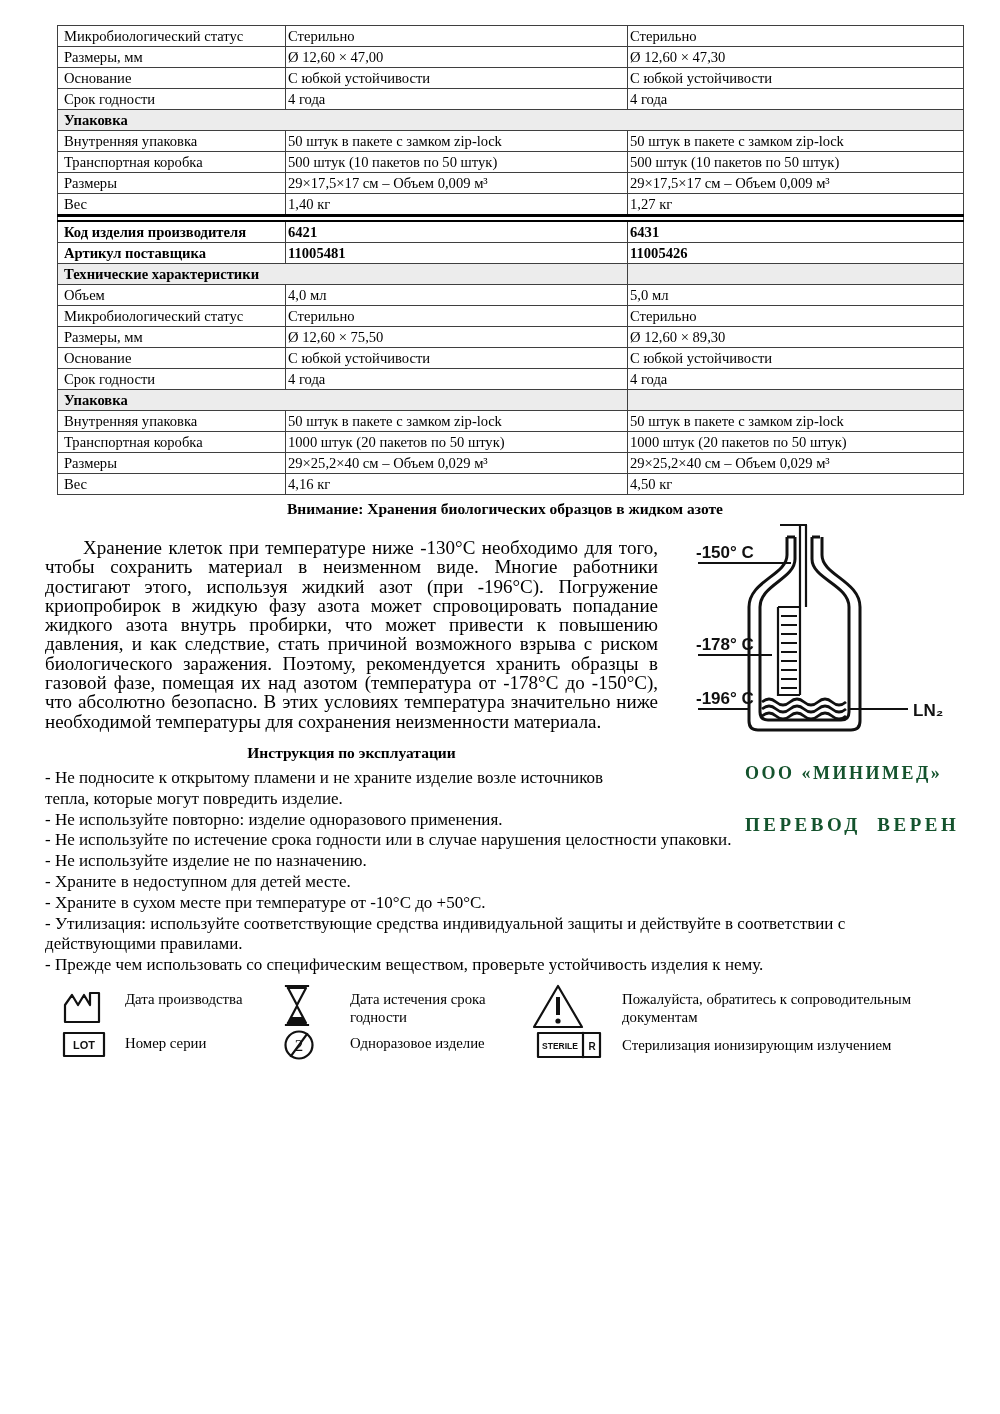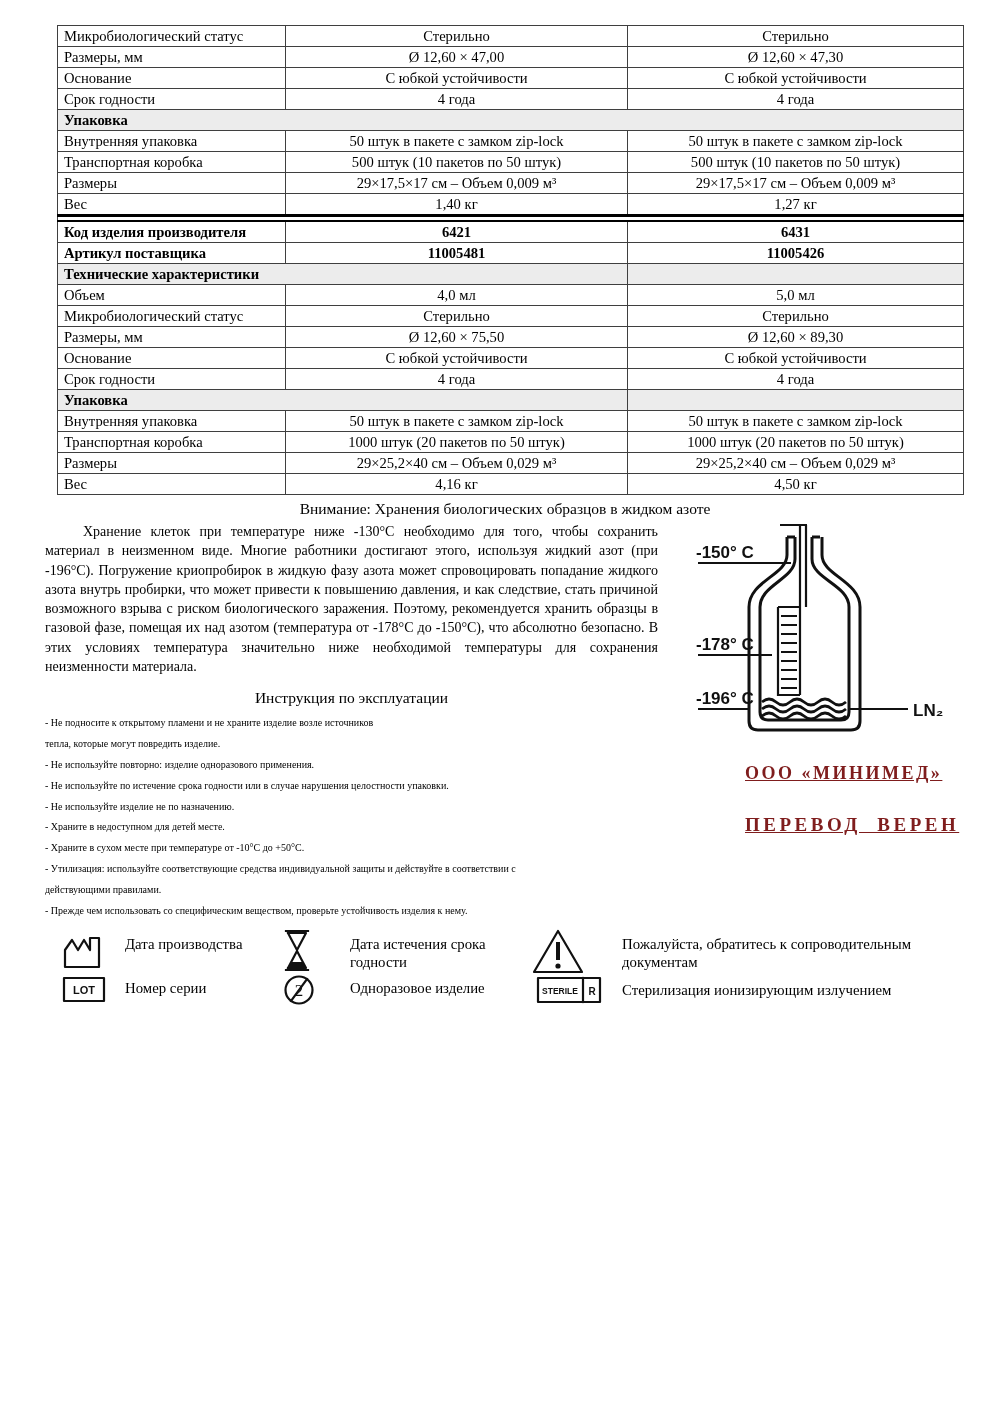--- a/index.html
+++ b/index.html
@@ -4,32 +4,32 @@
 <style>
   html,body{margin:0;padding:0;background:#fff;}
   .page{position:relative;width:1000px;height:1414px;background:#fff;
         font-family:"Liberation Serif",serif;color:#000;overflow:hidden;}
   .content{position:absolute;left:45px;top:25px;width:920px;}
 
   
   table.spec{border-collapse:collapse;table-layout:fixed;width:906px;margin-left:12px;}
   table.spec td{border:1px solid #3f3f3f;height:20px;line-height:19px;font-size:14.6px;
                 padding:0 4px 0 6px;overflow:hidden;white-space:nowrap;}
-  table.spec td.c{text-align:center;padding:0 2px;}
+  table.spec td.c{padding:0 2px;}
   table.spec td.b{font-weight:bold;}
   table.spec tr.section td{background:#ececec;font-weight:bold;}
   table.spec tr.divider td{height:3px;border-top:3px solid #000;border-bottom:2px solid #000;padding:0;}
 
   
-  .h-center{font-weight:normal;font-size:15.5px;text-align:center;line-height:20px;}
+  .h-center{font-weight:bold;font-size:15.5px;text-align:center;line-height:20px;}
   .warn-head{margin-top:4px;width:920px;}
-  .para{margin-top:3px;width:613px;font-size:14px;line-height:19.3px;
+  .para{margin-top:19px;width:613px;font-size:19px;line-height:19.3px;
         text-align:justify;text-indent:38px;}
   .instr-head{margin-top:12px;width:613px;}
-  .bullets{margin-top:5px;width:880px;font-size:10px;line-height:20.8px;}
+  .bullets{margin-top:5px;width:880px;font-size:17px;line-height:20.8px;}
   .bullets div{white-space:pre-line;}
 
   
   .sym-head{margin-top:4px;width:920px;}
   .symbols{position:relative;height:100px;margin-top:6px;}
   .symbols svg{position:absolute;}
   .sym-label{position:absolute;font-size:14.8px;line-height:18px;}
   .icon-stroke{stroke:#111;fill:none;stroke-width:2.2;stroke-linejoin:round;stroke-linecap:square;}
   .sym-txt{font-family:"Liberation Sans",sans-serif;font-weight:bold;fill:#111;}
 
@@ -253,17 +253,17 @@
 
       <path class="dw-thin" d="M48,68 H141 M48,160 H122 M48,214 H99 M199,214 H258"></path>
 
       <text class="dw-label" x="46" y="63">-150° C</text>
       <text class="dw-label" x="46" y="155">-178° C</text>
       <text class="dw-label" x="46" y="209">-196° C</text>
       <text class="dw-label" x="263" y="221" font-size="18">LN₂</text>
     </svg>
   </div>
 
-  <div class="stamp" id="stamp" style="color: #7f1d1d; text-decoration: underline;">
+  <div class="stamp" id="stamp" style="color: #14532d;">
     <div class="stamp-l1">ООО «МИНИМЕД»</div>
     <div class="stamp-l2">ПЕРЕВОД  ВЕРЕН</div>
   </div>
 </div>
 
 </body></html>

